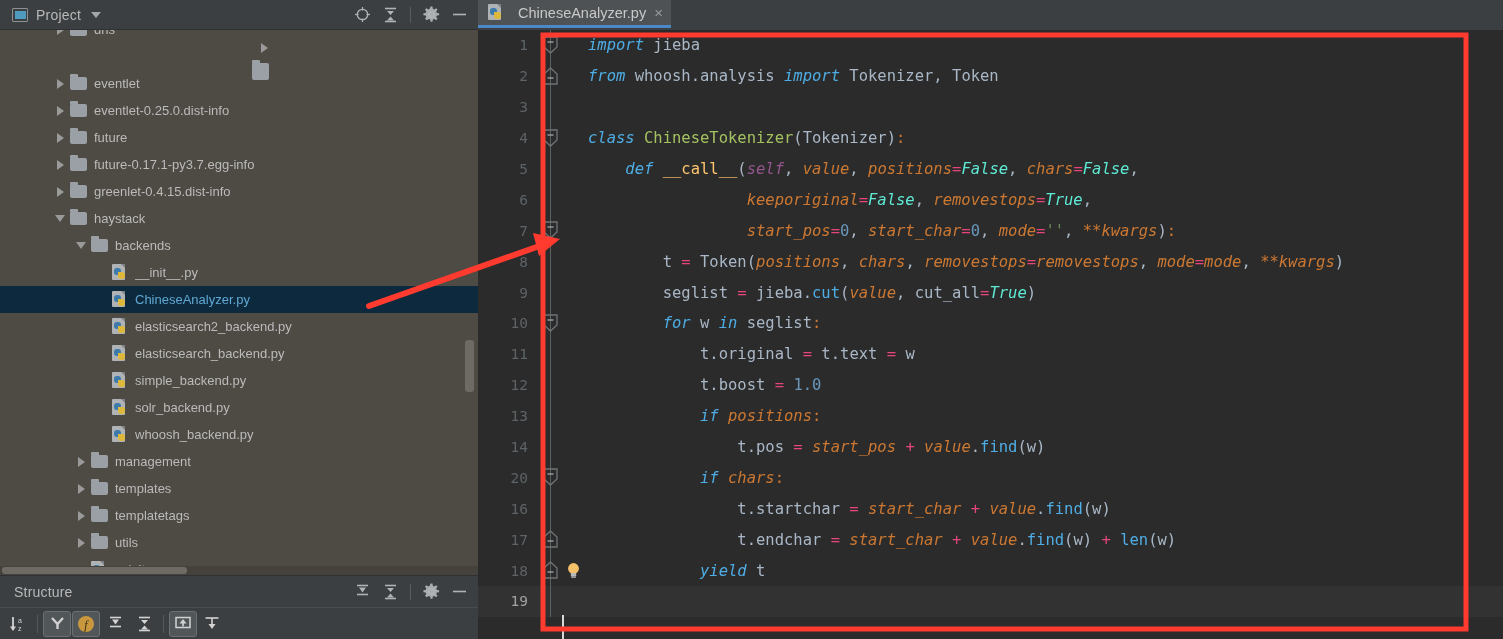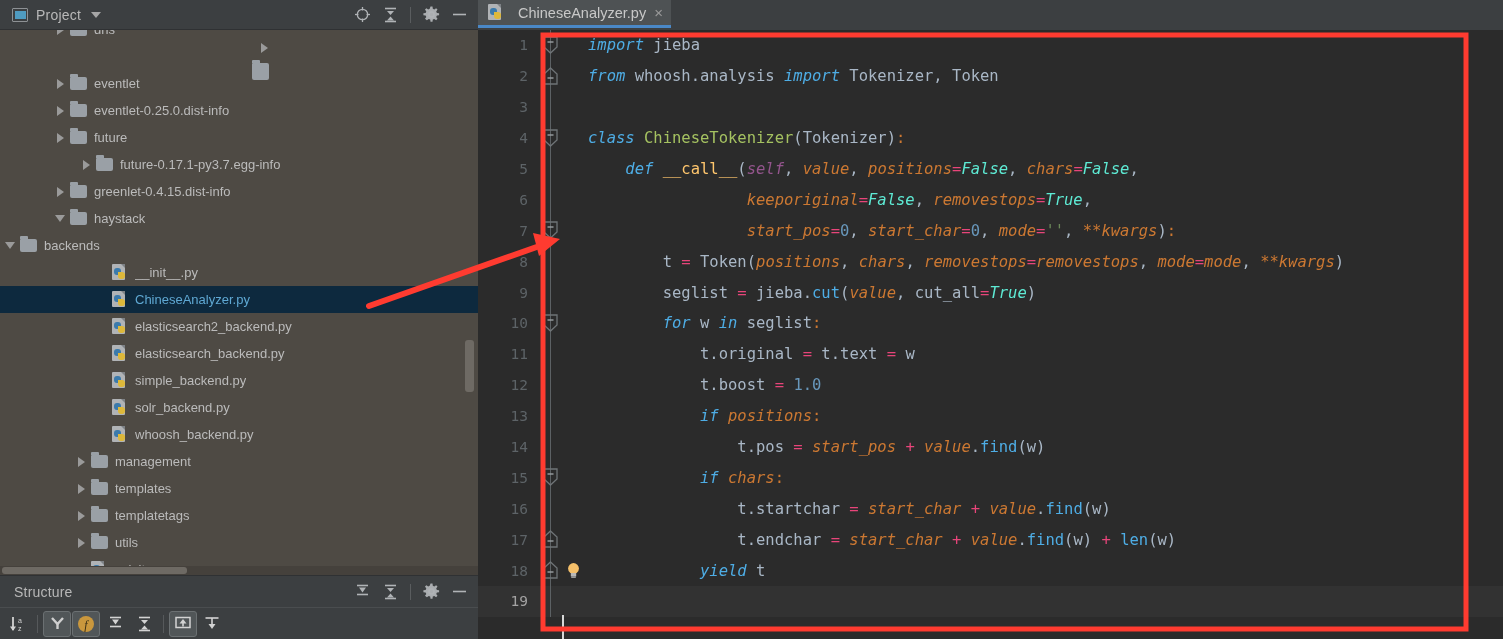--- a/index.html
+++ b/index.html
@@ -338,42 +338,42 @@
             <span class="folder-ico"></span>
             <span class="lbl">eventlet-0.25.0.dist-info</span>
           </div>
           <div class="row" style="padding-left: 50px;">
             <span class="arrow-slot">
               <span class="arrow-right"></span>
             </span>
             <span class="folder-ico"></span>
             <span class="lbl">future</span>
           </div>
-          <div class="row" style="padding-left: 76px;">
+          <div class="row" style="padding-left: 50px;">
             <span class="arrow-slot">
               <span class="arrow-right"></span>
             </span>
             <span class="folder-ico"></span>
             <span class="lbl">future-0.17.1-py3.7.egg-info</span>
           </div>
           <div class="row" style="padding-left: 50px;">
             <span class="arrow-slot">
               <span class="arrow-right"></span>
             </span>
             <span class="folder-ico"></span>
             <span class="lbl">greenlet-0.4.15.dist-info</span>
           </div>
           <div class="row" style="padding-left: 50px;">
             <span class="arrow-slot">
               <span class="arrow-down"></span>
             </span>
             <span class="folder-ico"></span>
             <span class="lbl">haystack</span>
           </div>
-          <div class="row" style="">
+          <div class="row" style="padding-left: 71px;">
             <span class="arrow-slot">
               <span class="arrow-down"></span>
             </span>
             <span class="folder-ico"></span>
             <span class="lbl">backends</span>
           </div>
           <div class="row" style="padding-left: 92px;">
             <span class="arrow-slot"></span>
             <span class="py-ico">
               <span class="sheet"></span>
@@ -618,21 +618,21 @@
           <div class="cline"><span class="gutter">8</span><span class="foldcol"><span class="foldline"></span></span><span class="bulbcol"></span><span class="code">        <span class="plain">t</span> <span class="opeq">=</span> <span class="plain">Token</span><span class="punct">(</span><span class="par">positions</span><span class="punct">,</span> <span class="par">chars</span><span class="punct">,</span> <span class="par">removestops</span><span class="opeq">=</span><span class="par">removestops</span><span class="punct">,</span> <span class="par">mode</span><span class="opeq">=</span><span class="par">mode</span><span class="punct">,</span> <span class="kwargs">**kwargs</span><span class="punct">)</span></span></div>
           <div class="cline"><span class="gutter">9</span><span class="foldcol"><span class="foldline"></span></span><span class="bulbcol"></span><span class="code">        <span class="plain">seglist</span> <span class="opeq">=</span> <span class="plain">jieba</span><span class="punct">.</span><span class="meth">cut</span><span class="punct">(</span><span class="par">value</span><span class="punct">,</span> <span class="plain">cut_all</span><span class="opeq">=</span><span class="bool">True</span><span class="punct">)</span></span></div>
           <div class="cline"><span class="gutter">10</span><span class="foldcol"><span class="foldline"></span><span class="fold-open"><svg width="17" height="18" viewBox="0 0 17 18">
                   <path d="M2 1 h13 v10 l-6.5 6 -6.5 -6 z" fill="none" stroke="#6f7477" stroke-width="1.3"></path>
                   <line x1="5.5" y1="6" x2="11.5" y2="6" stroke="#9aa0a3" stroke-width="1.4"></line>
                 </svg></span></span><span class="bulbcol"></span><span class="code">        <span class="kwc">for</span> <span class="plain">w</span> <span class="kwc">in</span> <span class="plain">seglist</span><span class="colon">:</span></span></div>
           <div class="cline"><span class="gutter">11</span><span class="foldcol"><span class="foldline"></span></span><span class="bulbcol"></span><span class="code">            <span class="plain">t</span><span class="punct">.</span><span class="plain">original</span> <span class="opeq">=</span> <span class="plain">t</span><span class="punct">.</span><span class="plain">text</span> <span class="opeq">=</span> <span class="plain">w</span></span></div>
           <div class="cline"><span class="gutter">12</span><span class="foldcol"><span class="foldline"></span></span><span class="bulbcol"></span><span class="code">            <span class="plain">t</span><span class="punct">.</span><span class="plain">boost</span> <span class="opeq">=</span> <span class="num">1.0</span></span></div>
           <div class="cline"><span class="gutter">13</span><span class="foldcol"><span class="foldline"></span></span><span class="bulbcol"></span><span class="code">            <span class="kwc">if</span> <span class="par">positions</span><span class="colon">:</span></span></div>
           <div class="cline"><span class="gutter">14</span><span class="foldcol"><span class="foldline"></span></span><span class="bulbcol"></span><span class="code">                <span class="plain">t</span><span class="punct">.</span><span class="plain">pos</span> <span class="opeq">=</span> <span class="par">start_pos</span> <span class="opeq">+</span> <span class="par">value</span><span class="punct">.</span><span class="meth">find</span><span class="punct">(</span><span class="plain">w</span><span class="punct">)</span></span></div>
-          <div class="cline"><span class="gutter">15</span><span class="foldcol"><span class="foldline"></span><span class="fold-open"><svg width="17" height="18" viewBox="0 0 17 18">
+          <div class="cline"><span class="gutter">20</span><span class="foldcol"><span class="foldline"></span><span class="fold-open"><svg width="17" height="18" viewBox="0 0 17 18">
                   <path d="M2 1 h13 v10 l-6.5 6 -6.5 -6 z" fill="none" stroke="#6f7477" stroke-width="1.3"></path>
                   <line x1="5.5" y1="6" x2="11.5" y2="6" stroke="#9aa0a3" stroke-width="1.4"></line>
                 </svg></span></span><span class="bulbcol"></span><span class="code">            <span class="kwc">if</span> <span class="par">chars</span><span class="colon">:</span></span></div>
           <div class="cline"><span class="gutter">16</span><span class="foldcol"><span class="foldline"></span></span><span class="bulbcol"></span><span class="code">                <span class="plain">t</span><span class="punct">.</span><span class="plain">startchar</span> <span class="opeq">=</span> <span class="par">start_char</span> <span class="opeq">+</span> <span class="par">value</span><span class="punct">.</span><span class="meth">find</span><span class="punct">(</span><span class="plain">w</span><span class="punct">)</span></span></div>
           <div class="cline"><span class="gutter">17</span><span class="foldcol"><span class="foldline"></span><span class="fold-close"><svg width="17" height="18" viewBox="0 0 17 18">
                   <path d="M8.5 1 L15 7 v10 h-13 v-10 z" fill="none" stroke="#6f7477" stroke-width="1.3"></path>
                   <line x1="5.5" y1="11" x2="11.5" y2="11" stroke="#9aa0a3" stroke-width="1.4"></line>
                 </svg></span></span><span class="bulbcol"></span><span class="code">                <span class="plain">t</span><span class="punct">.</span><span class="plain">endchar</span> <span class="opeq">=</span> <span class="par">start_char</span> <span class="opeq">+</span> <span class="par">value</span><span class="punct">.</span><span class="meth">find</span><span class="punct">(</span><span class="plain">w</span><span class="punct">)</span> <span class="opeq">+</span> <span class="meth">len</span><span class="punct">(</span><span class="plain">w</span><span class="punct">)</span></span></div>
           <div class="cline"><span class="gutter">18</span><span class="foldcol"><span class="foldline"></span><span class="fold-close"><svg width="17" height="18" viewBox="0 0 17 18">
                   <path d="M8.5 1 L15 7 v10 h-13 v-10 z" fill="none" stroke="#6f7477" stroke-width="1.3"></path>

